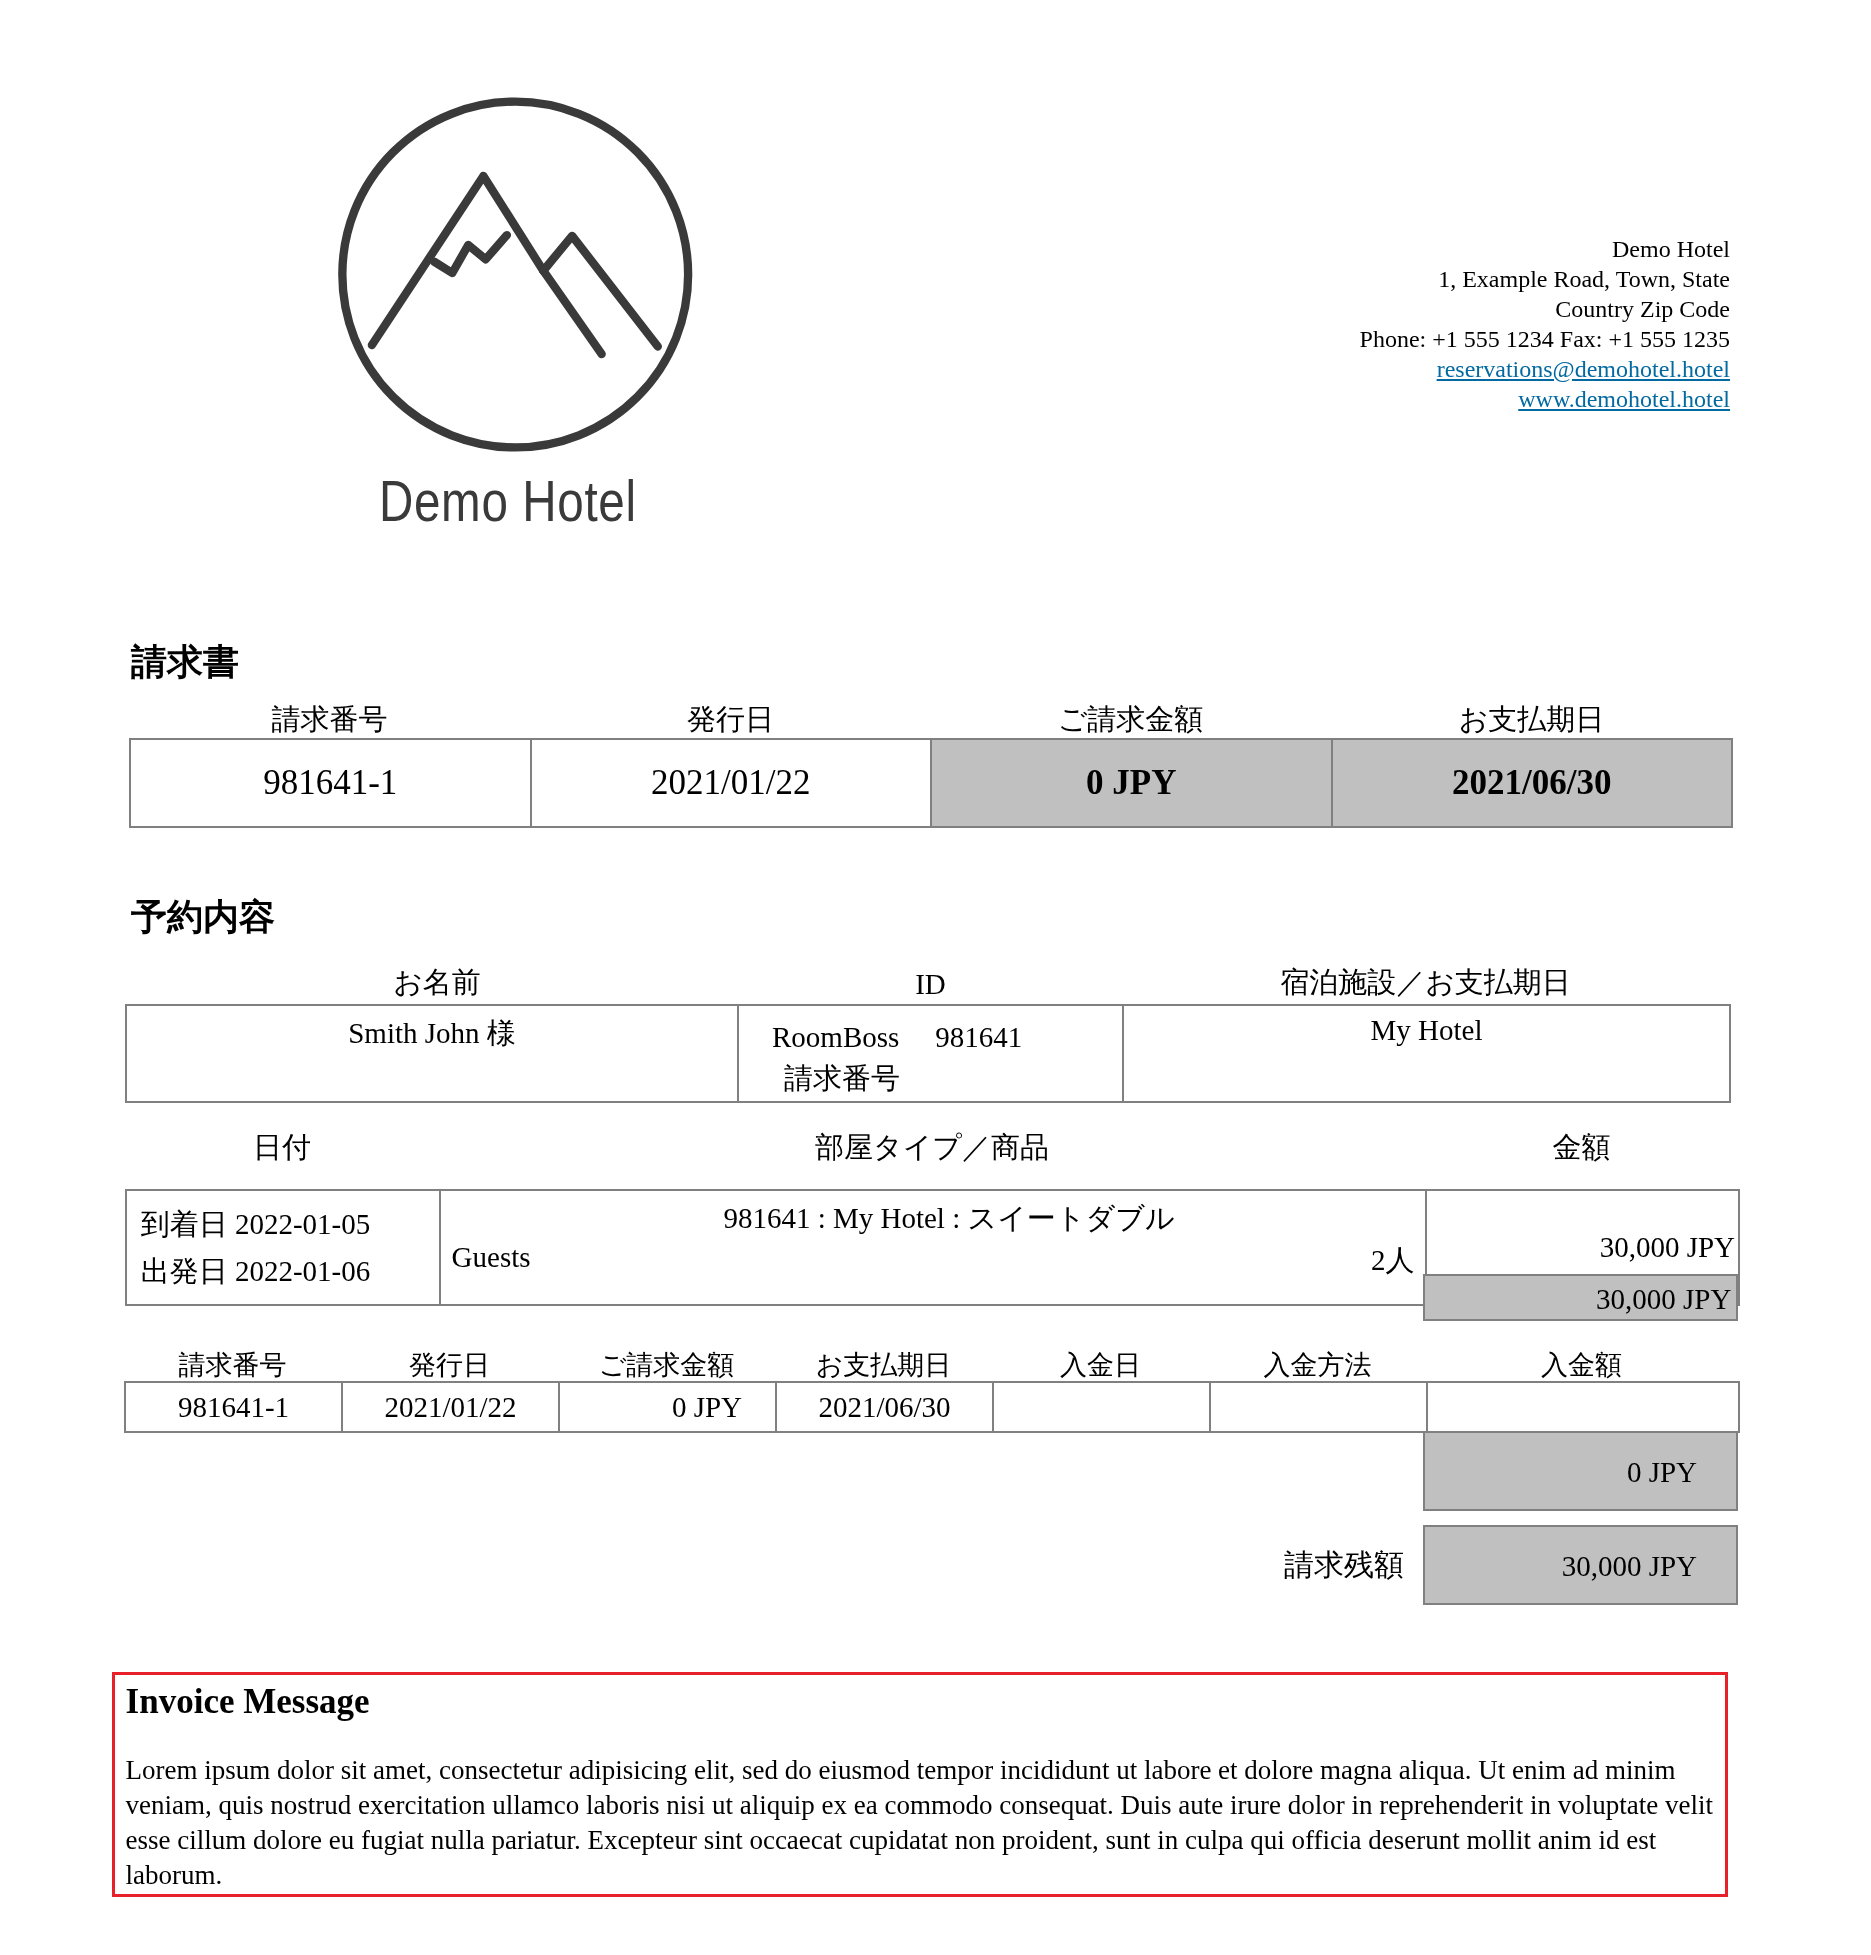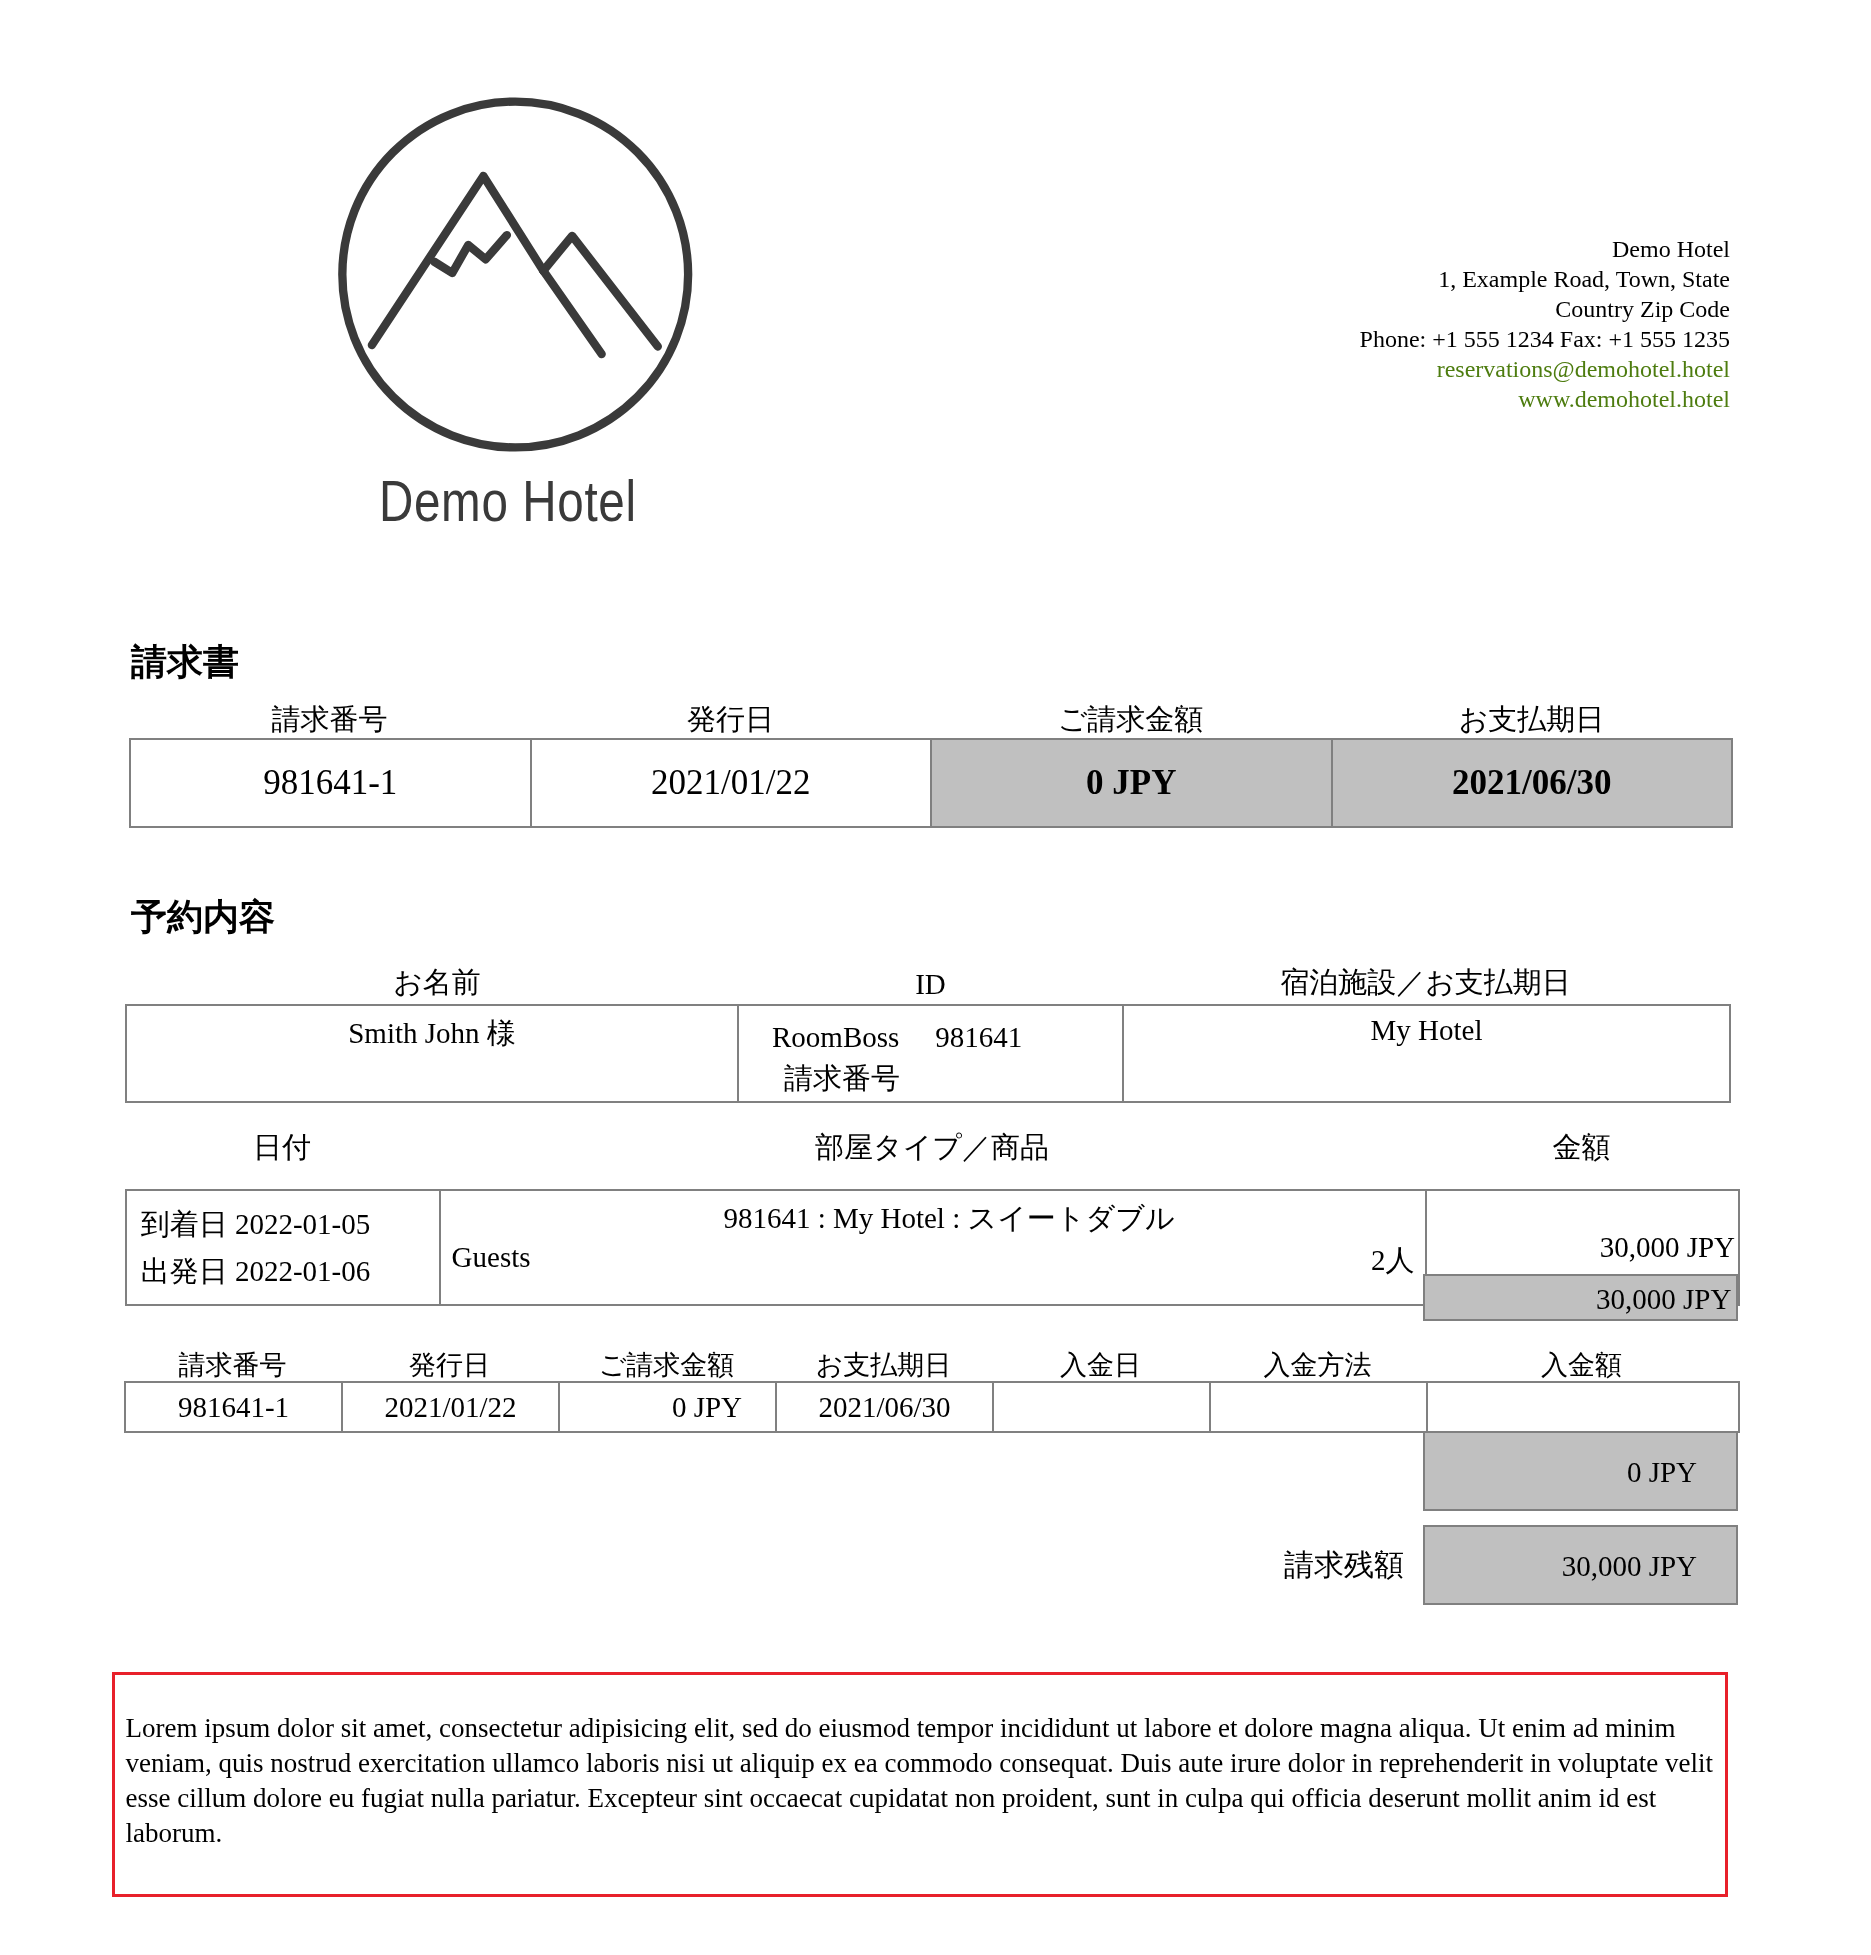--- a/index.html
+++ b/index.html
@@ -5,21 +5,21 @@
   html, body { margin:0; padding:0; background:#ffffff; }
   body { width:1872px; height:1955px; position:relative; overflow:hidden;
          font-family:"Liberation Serif","DejaVu Serif",serif; color:#000; }
   .abs { position:absolute; }
   .logo { left:334px; top:91px; width:364px; height:455px; }
   .logo-text { left:379px; top:464px; width:288px; height:73px;
                font-family:"Liberation Sans","DejaVu Sans",sans-serif; font-size:58px;
                color:#3a3a3a; letter-spacing:0.8px; transform:scaleX(0.82); transform-origin:left top;
                white-space:nowrap; line-height:73px; }
   .addr { right:142px; top:234px; text-align:right; font-size:24px; line-height:30px; }
-  .addr a { color:#4d7c0f; display:block; }
+  .addr a { color:#0369a1; text-decoration:underline; display:block; }
   .addr div { white-space:nowrap; }
   .h1 { font-size:36px; left:131px; line-height:53px;font-weight:bold; }
   .hdr { font-size:29px; text-align:center; line-height:35px; white-space:nowrap; }
   table.t { position:absolute; border-collapse:collapse; table-layout:fixed; }
   table.t td { border:2.3px solid #808080; padding:0; vertical-align:middle; }
   .gray { background:#c0c0c0; }
   .big { font-size:35px; text-align:center; }
   .bold { font-weight:bold; }
   .mid { font-size:29px; }
   .box { position:absolute; border:2.3px solid #808080; box-sizing:border-box; }
@@ -146,15 +146,16 @@
     <td class="mid"></td>
   </tr>
 </tbody>
   </table>
 <div class="box gray mid" style="left:1423px;top:1431px;width:315px;height:80px;text-align:right;padding-right:39px;line-height:79px;">0 JPY</div>
 
 <div class="abs mid" style="left:1275px;top:1544px;width:129px;text-align:right;font-size:30px;line-height:42px;">請求残額</div>
 <div class="box gray mid" style="left:1423px;top:1525px;width:315px;height:80px;text-align:right;padding-right:39px;line-height:79px;">30,000 JPY</div>
 
 <div class="abs msg">
+  <h2>Invoice Message</h2>
   <p>Lorem ipsum dolor sit amet, consectetur adipisicing elit, sed do eiusmod tempor incididunt ut labore et dolore magna aliqua. Ut enim ad minim veniam, quis nostrud exercitation ullamco laboris nisi ut aliquip ex ea commodo consequat. Duis aute irure dolor in reprehenderit in voluptate velit esse cillum dolore eu fugiat nulla pariatur. Excepteur sint occaecat cupidatat non proident, sunt in culpa qui officia deserunt mollit anim id est laborum.</p>
 </div>
 
 
 </body></html>

